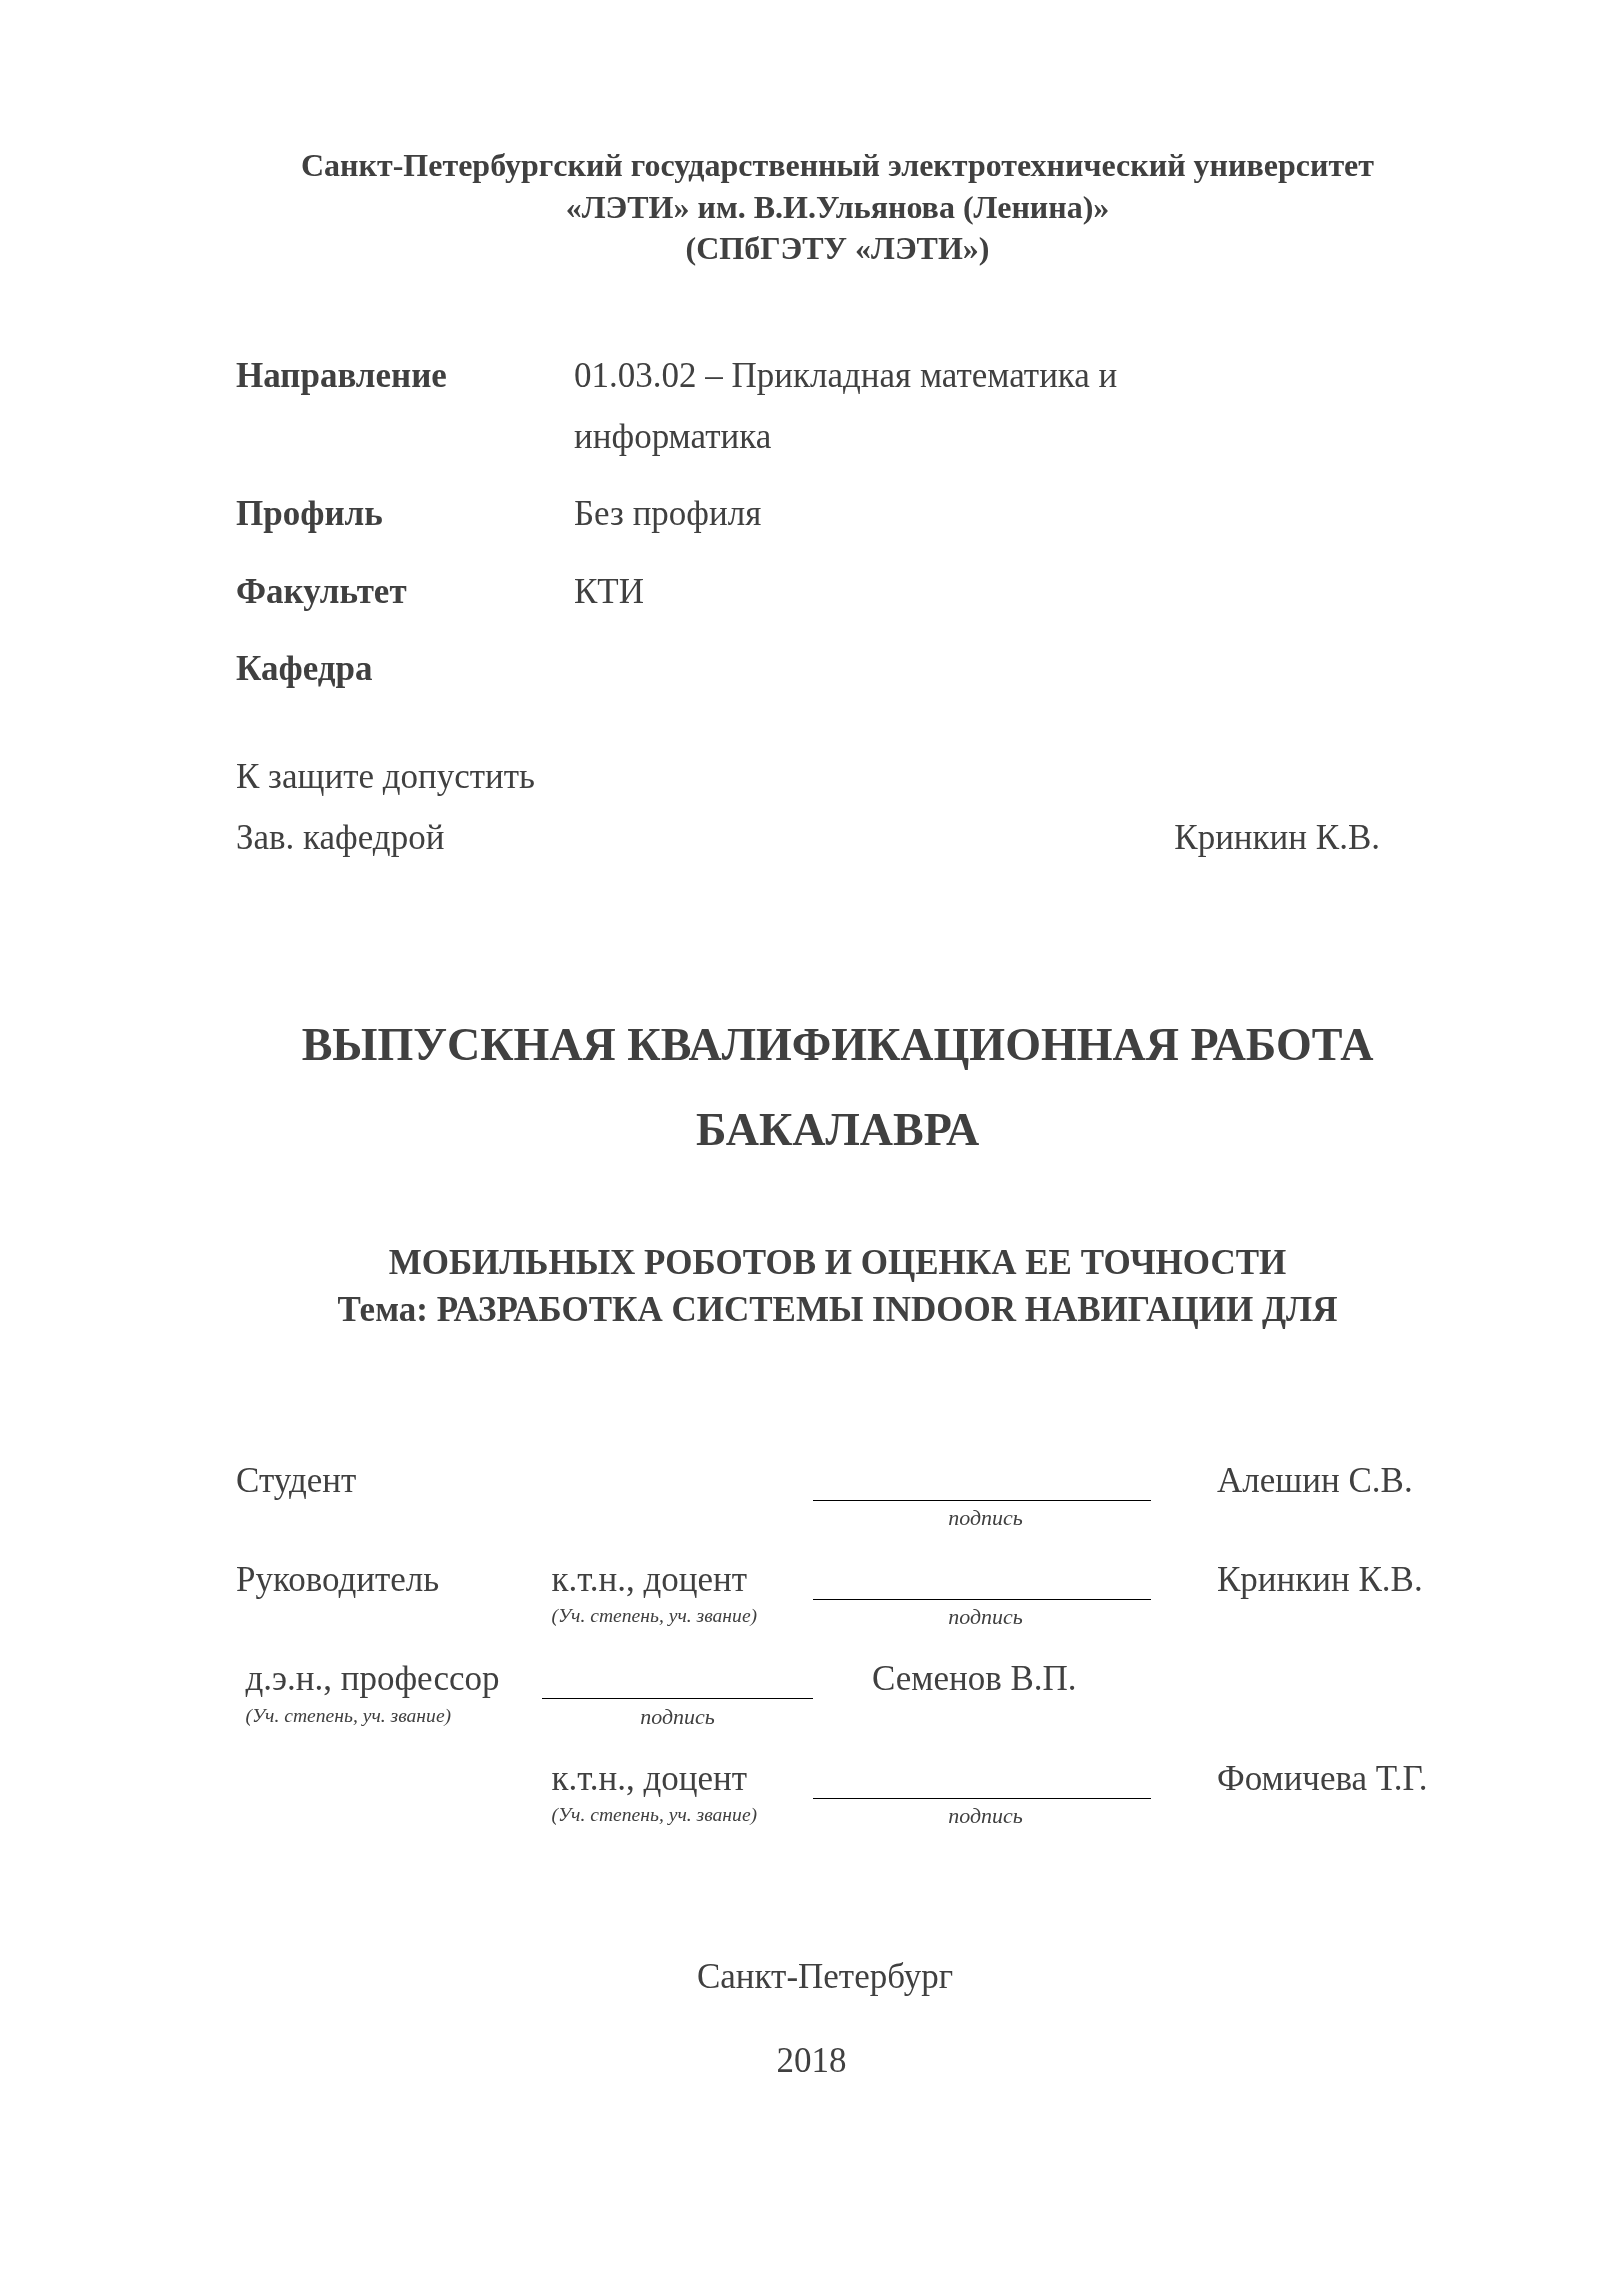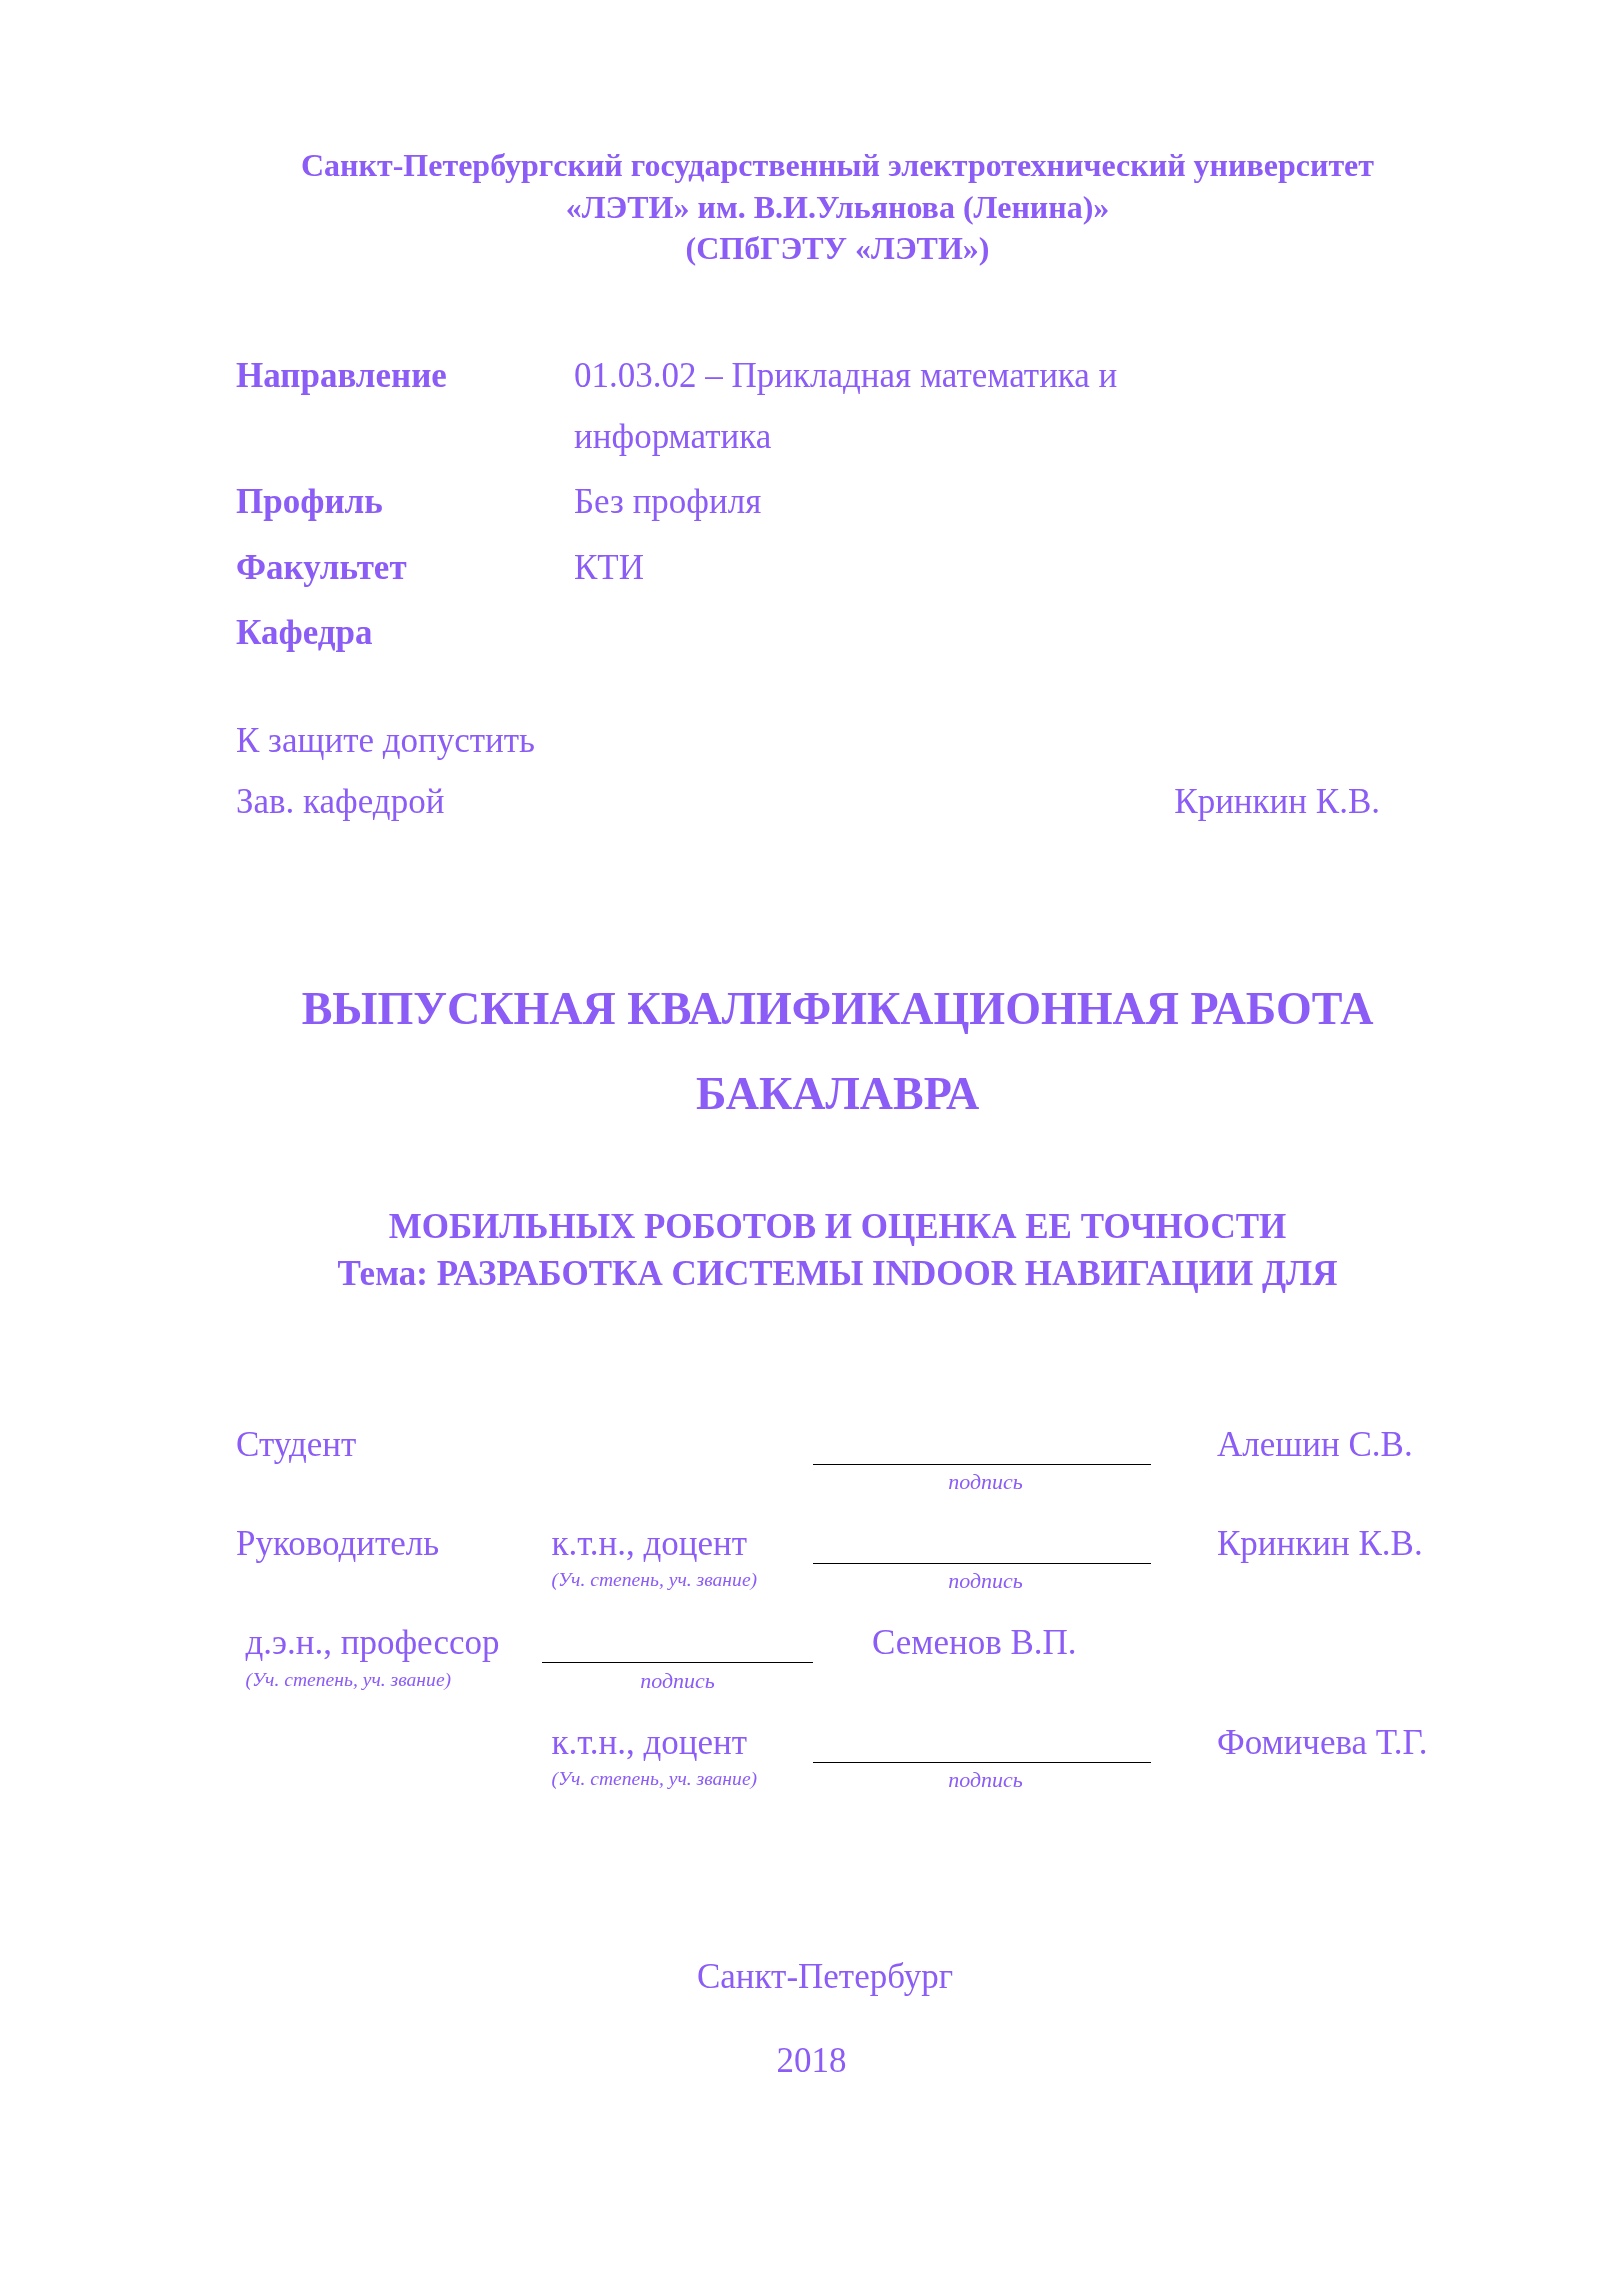--- a/index.html
+++ b/index.html
@@ -5,42 +5,42 @@
   html, body {
     margin: 0;
     padding: 0;
     background: #ffffff;
   }
   .page {
     position: relative;
     width: 1623px;
     height: 2295px;
     background: #ffffff;
-    color: #8b5cf6;
+    color: #404040;
     font-family: "Liberation Serif", serif;
     font-size: 35px;
     box-sizing: border-box;
     padding: 145px 184px 0 236px;
     overflow: hidden;
   }
 
   
   .doc-header {
     text-align: center;
     font-weight: bold;
     font-size: 32px;
     line-height: 1.3;
   }
 
   
   .fields {
     margin-top: 75px;
     display: grid;
     grid-template-columns: 338px 1fr;
-    row-gap: 4px;
+    row-gap: 16px;
   }
   .fields .label {
     font-weight: bold;
     line-height: 1.75;
   }
   .fields .value {
     line-height: 1.75;
     max-width: 612px;
   }
 

